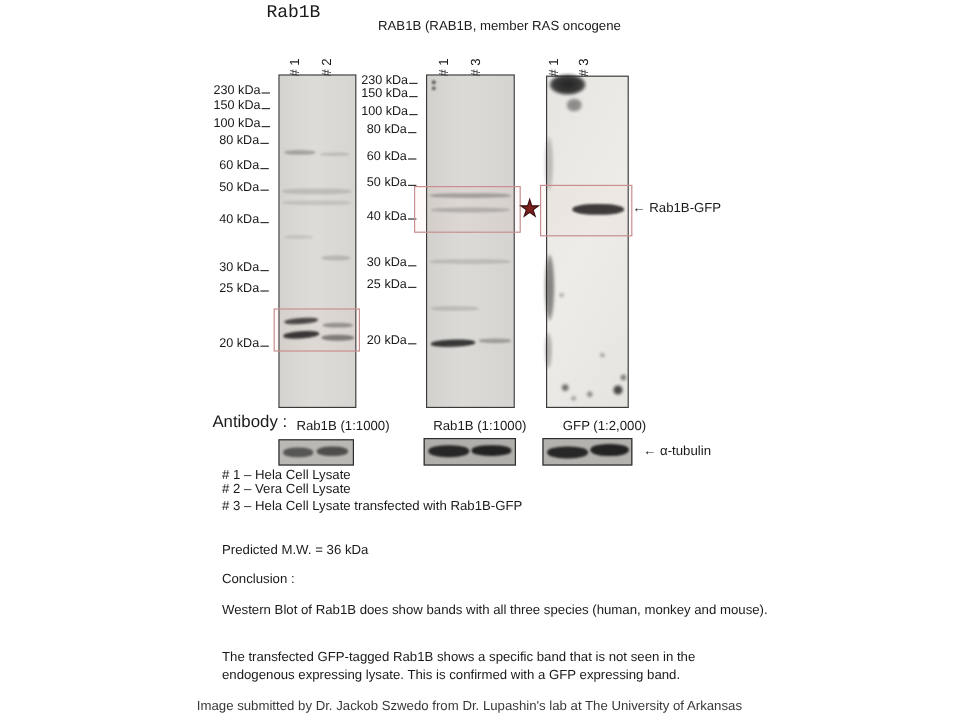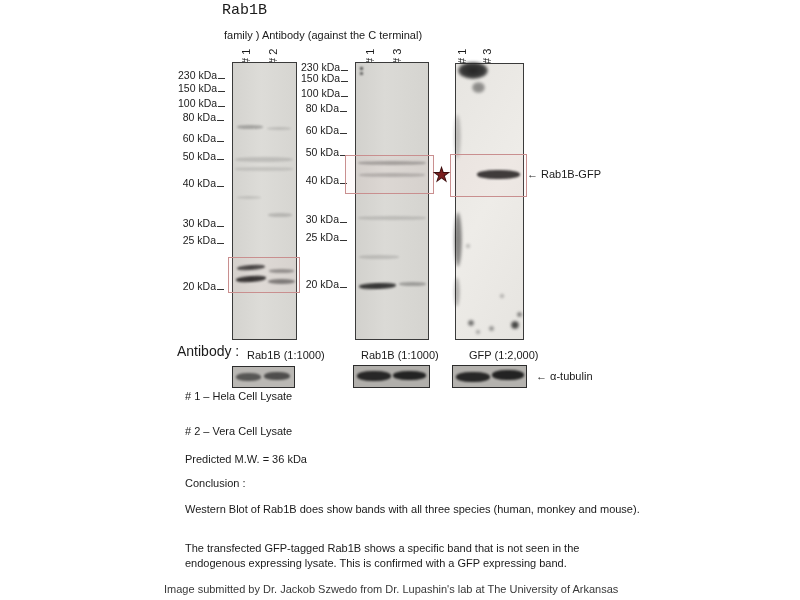--- a/index.html
+++ b/index.html
@@ -36,21 +36,21 @@
 
   .star { position:absolute; font-size:19px; line-height:19px; color:#7b1f1f; -webkit-text-stroke:1px #3d0d0d; }
   .caption { font-size:11px; color:#383838; white-space:nowrap; }
 </style>
 </head>
 <body>
 
 <div id="canvas">
 
   <div class="abs title" style="left:222px; top:2px;">Rab1B</div>
-  <div class="abs t11" style="left:224px; top:29px;">family ) Antibody (against the C terminal)</div>
+  <div class="abs t11" style="left:315px; top:16px;">RAB1B (RAB1B, member RAS oncogene</div>
 
   <div class="lane-label" style="left:234px; top:44px;"># 1</div>
   <div class="lane-label" style="left:261px; top:44px;"># 2</div>
   <div class="lane-label" style="left:358px; top:44px;"># 1</div>
   <div class="lane-label" style="left:385px; top:44px;"># 3</div>
   <div class="lane-label" style="left:450px; top:44px;"># 1</div>
   <div class="lane-label" style="left:475px; top:44px;"># 3</div>
 
   <div>
     <div class="mw" style="left:178px; top:70px;">230 kDa</div>
@@ -138,21 +138,22 @@
     <div class="band" style="left:3px;  top:5px; width:34px; height:10px; opacity:.92;"></div>
     <div class="band" style="left:39px; top:5px; width:33px; height:9px;  opacity:.95;"></div>
   </div>
   <div class="strip" id="strip3">
     <div class="band" style="left:3px;  top:6px; width:34px; height:10px; opacity:.92;"></div>
     <div class="band" style="left:39px; top:4px; width:32px; height:10px; opacity:.95;"></div>
   </div>
   <div class="abs t11" style="left:536px; top:370px;">← α-tubulin</div>
 
   <div class="abs t11" style="left:185px; top:390px;"># 1 – Hela Cell Lysate</div>
-  <div class="abs t11" style="left:185px; top:425px;"># 2 – Vera Cell Lysate</div>
+  <div class="abs t11" style="left:185px; top:402px;"># 2 – Vera Cell Lysate</div>
+  <div class="abs t11" style="left:185px; top:416px;"># 3 – Hela Cell Lysate transfected with Rab1B-GFP</div>
 
   <div class="abs t11" style="left:185px; top:453px;">Predicted M.W. = 36 kDa</div>
 
   <div class="abs t11 bold" style="left:185px; top:477px;">Conclusion :</div>
   <div class="abs para" style="left:185px; top:502px; width:455px;">Western Blot of Rab1B does show bands with all three species (human, monkey and mouse).</div>
   <div class="abs para" style="left:185px; top:541px; width:455px;">The transfected GFP-tagged Rab1B shows a specific band that is not seen in the endogenous expressing lysate. This is confirmed with a GFP expressing band.</div>
 
   <div class="abs caption" style="left:164px; top:583px;">Image submitted by Dr. Jackob Szwedo from Dr. Lupashin's lab at The University of Arkansas</div>
 
 </div>

